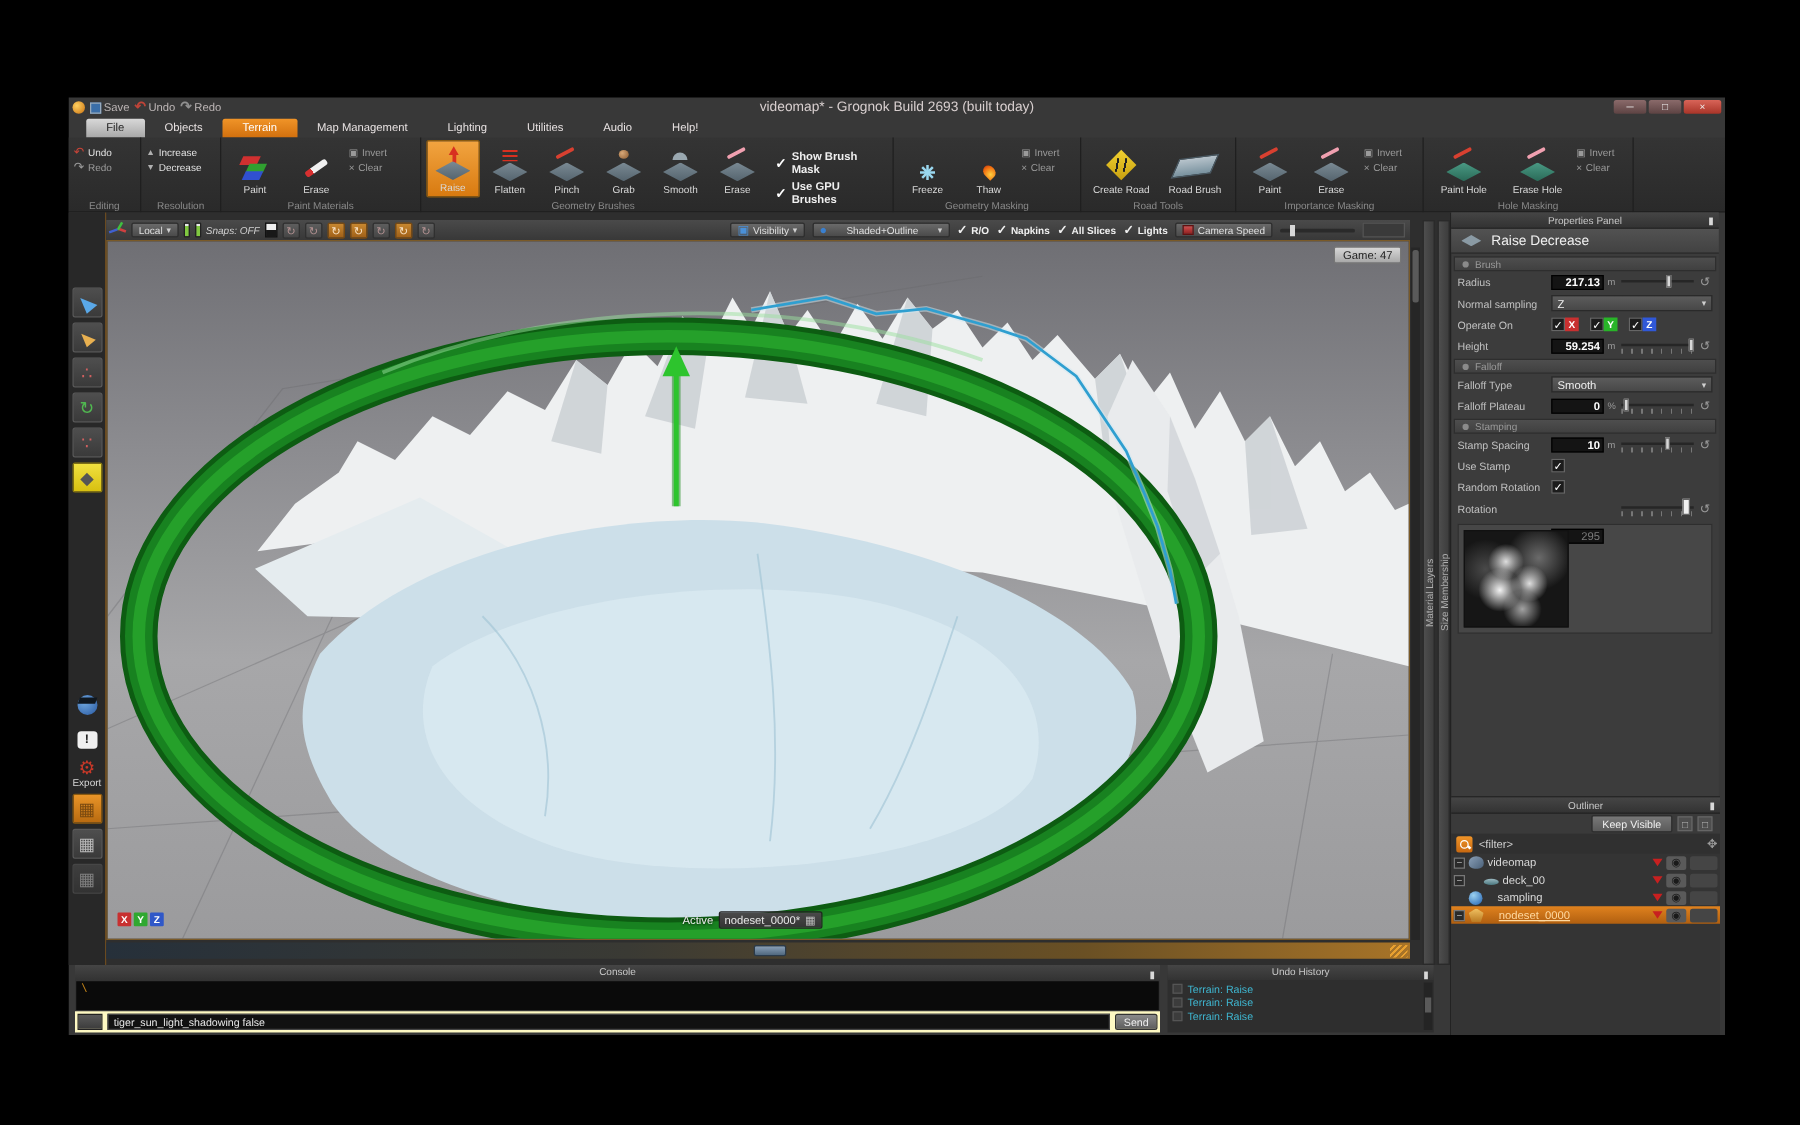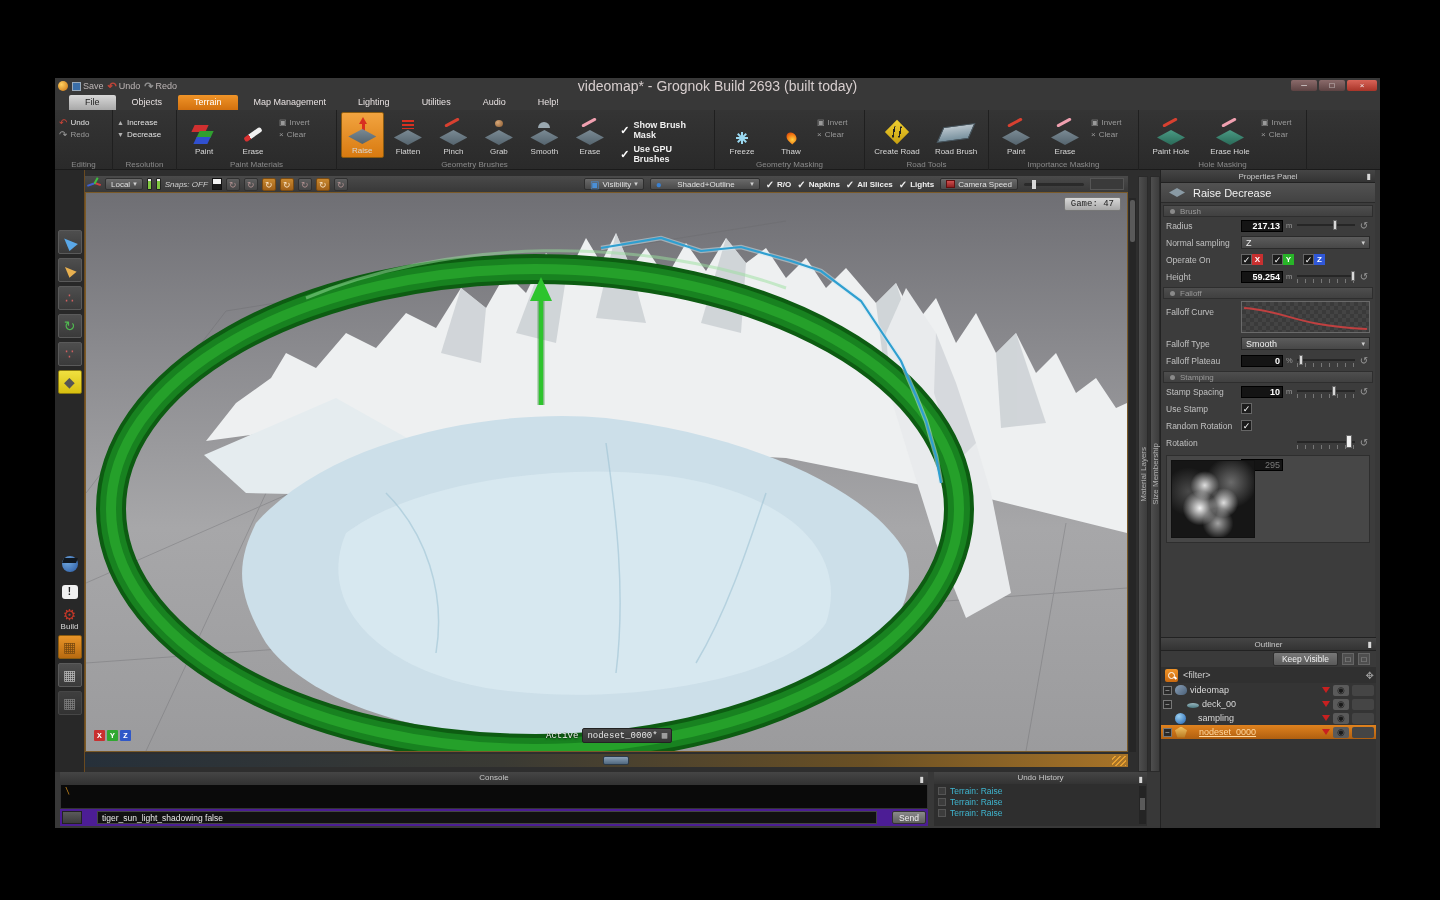--- a/index.html
+++ b/index.html
@@ -12,21 +12,21 @@
   
   .titlebar { position:absolute; left:0; top:0; width:1325px; height:16px;
     background:linear-gradient(90deg,#141011 0%,#1c1314 25%,#2e191b 45%,#47२427 0,#472427 62%,#5d2e30 78%,#70383a 92%,#7b3d3f 100%);
     display:flex; align-items:center; font-size:9px; color:#cfc8c8; }
   .qa { display:flex; align-items:center; gap:4px; padding-left:3px; }
   .qa-app { width:10px; height:10px; border-radius:50%; background:radial-gradient(circle at 35% 35%, #ffd060, #c87010); }
   .qa-item { display:flex; align-items:center; gap:2px; color:#bdb6b6; }
   .qa-save-g { width:9px; height:9px; background:#3a6ea8; border:1px solid #9ab; }
   .qa-undo-g { color:#c04438; font-weight:bold; font-size:11px; line-height:9px; }
   .qa-redo-g { color:#909090; font-weight:bold; font-size:11px; line-height:9px; }
-  .title-text { position:absolute; left:50%; transform:translateX(-50%); color:#d8cfcf; font-size:14px; }
+  .title-text { position:absolute; left:50%; transform:translateX(-50%); color:#d8cfcf; font-size:11px; }
   .winbtns { position:absolute; right:3px; top:2px; display:flex; gap:2px; }
   .winbtn { width:26px; height:11px; font-size:8px; line-height:11px; text-align:center;
     color:#eee; background:linear-gradient(#8a6a6a,#5d4343); border-radius:2px; }
   .winbtn.close { background:linear-gradient(#d86458,#a83428); width:30px; }
 
   
   .menubar { position:absolute; left:0; top:16px; width:1325px; height:16px;
     background:
       radial-gradient(ellipse 90px 22px at 500px 8px, rgba(170,160,170,.55), transparent 70%),
       radial-gradient(ellipse 70px 20px at 660px 8px, rgba(150,150,170,.5), transparent 70%),
@@ -136,21 +136,21 @@
   .vchk { display:flex; align-items:center; gap:3px; color:#f0f0f0; font-size:8px; font-weight:bold; }
   .vchk .ck { font-size:10px; }
   .cube-g { color:#4a90d8; font-size:10px; }
   .sph-g { color:#3a80d0; font-size:10px; }
   .cam-track { width:60px; height:3px; background:#2a2a2a; border-radius:2px; position:relative; }
   .cam-thumb { position:absolute; left:8px; top:-3px; width:4px; height:9px; background:#d8d8d8; }
   .cam-box { width:34px; height:12px; background:#3a3a3a; border:1px solid #555; }
   .camred { width:9px; height:8px; background:linear-gradient(#d05050,#902020); border:1px solid #601010; }
 
   .canvas { position:absolute; left:0; top:22px; width:1043px; height:560px;
-    border:1px solid #7a5a28; background:linear-gradient(#6f6f74 0%, #8c8c90 30%, #a7a7a9 60%, #9b9b9d 100%); overflow:hidden;font-family:Liberation Mono, monospace; }
+    border:1px solid #7a5a28; background:linear-gradient(#6f6f74 0%, #8c8c90 30%, #a7a7a9 60%, #9b9b9d 100%); overflow:hidden; }
   .canvas svg { position:absolute; left:0; top:0; }
   .game-badge { position:absolute; right:6px; top:4px; background:linear-gradient(#d8d8d8,#a8a8a8);
     color:#222; font-size:9px; padding:1px 6px; border-radius:2px; border:1px solid #777; }
   .axes-badges { position:absolute; left:8px; bottom:10px; display:flex; gap:2px; }
   .abadge { width:11px; height:11px; color:#fff; font-size:8px; font-weight:bold; text-align:center; line-height:11px; border-radius:1px; }
   .abadge.x { background:#c83030; } .abadge.y { background:#30a830; } .abadge.z { background:#3058c8; }
   .active-ctl { position:absolute; left:460px; bottom:8px; display:flex; align-items:center; gap:4px; }
   .active-ctl .alabel { color:#f0f0f0; font-size:9px; text-shadow:0 1px 2px rgba(0,0,0,.8); }
   .active-dd { display:flex; align-items:center; gap:4px; background:linear-gradient(#4a4a4a,#343434);
     border:1px solid #222; border-radius:2px; padding:1px 4px; color:#e8e8e8; font-size:9px; }
@@ -254,21 +254,21 @@
     line-height:10px; text-align:center; flex:none; }
   .tslot { width:22px; height:11px; background:#454545; border-radius:2px; flex:none; }
 
   
   .bottomrow { position:absolute; left:5px; top:694px; width:1093px; height:54px; display:flex; gap:6px; }
   .consolepanel { width:868px; height:54px; background:#2c2c2c; display:flex; flex-direction:column; }
   .cphead { height:12px; background:linear-gradient(#454545,#333); position:relative; text-align:center;
     color:#c8c8c8; font-size:8px; line-height:12px; }
   .clog { flex:1; background:#0a0a0a; border:1px solid #333; font-family:"DejaVu Sans Mono", monospace;
     font-size:8.5px; color:#c9871a; padding:1px 4px; letter-spacing:2px; }
-  .cinputrow { height:17px; display:flex; align-items:center; gap:15px; padding:1px 2px; background:#4c1d95; }
+  .cinputrow { height:17px; display:flex; align-items:center; gap:4px; padding:1px 2px; background:#fef9c3; }
   .cico { width:20px; height:13px; background:linear-gradient(#5a5a5a,#3c3c3c); border:1px solid #222; }
   .cinput { flex:1; height:13px; background:#111; border:1px solid #444; color:#e8e8e8;
     font-size:8.5px; padding:0 4px; font-family:"Liberation Sans", sans-serif; }
   .sendbtn { width:34px; height:13px; background:linear-gradient(#8a8a8a,#5e5e5e); border:1px solid #333;
     color:#f0f0f0; font-size:8.5px; text-align:center; line-height:12px; border-radius:2px; }
   .undopanel { width:213px; height:54px; background:#2e2e2e; display:flex; flex-direction:column; }
   .ulist { flex:1; position:relative; padding:2px 10px 2px 4px; display:flex; flex-direction:column; gap:1px; }
   .uentry { display:flex; align-items:center; gap:4px; font-size:8.5px; color:#3fb6d0; }
   .uchk { width:8px; height:8px; background:#3c3c3c; border:1px solid #555; flex:none; }
   .uscroll { position:absolute; right:1px; top:2px; bottom:2px; width:7px; background:#242424; }
@@ -551,21 +551,21 @@
       <div class="ltool" style="background:none;border:none">
             <span class="cap-circ">
               <i></i>
             </span>
           </div>
       <div class="ltool" style="background:none;border:none">
             <span class="bubble">!</span>
           </div>
       <div class="export-wrap">
         <span class="export-gear">⚙</span>
-        <span>Build</span>
+        <span>Export</span>
       </div>
       <div class="ltool orange">
             <span>▦</span>
           </div>
       <div class="ltool">
             <span>▦</span>
           </div>
       <div class="ltool" style="opacity:.6">
             <span>▦</span>
           </div>
@@ -768,28 +768,20 @@
             <span class="ticks"></span>
             <span class="thumb" style="left:93%"></span>
           </span>
       <span class="preset">↺</span>
     </div>
 
     <div class="sechead">
       <span class="dot"></span>
       <span>Falloff</span>
     </div>
-    <div class="curverow">
-      <span class="plabel" style="padding-top:6px">Falloff Curve</span>
-      <div class="curvebox">
-        <svg width="100%" height="100%" viewBox="0 0 124 30" preserveAspectRatio="none">
-          <path d="M2,6 C40,8 52,24 122,27" fill="none" stroke="#c04040" stroke-width="2"></path>
-        </svg>
-      </div>
-    </div>
     <div class="prow">
       <span class="plabel">Falloff Type</span>
       <div class="pdrop">
         <span>Smooth</span>
         <span class="caret">▾</span>
       </div>
     </div>
     <div class="prow">
       <span class="plabel">Falloff Plateau</span>
       <input class="pval" value="0" style="">

